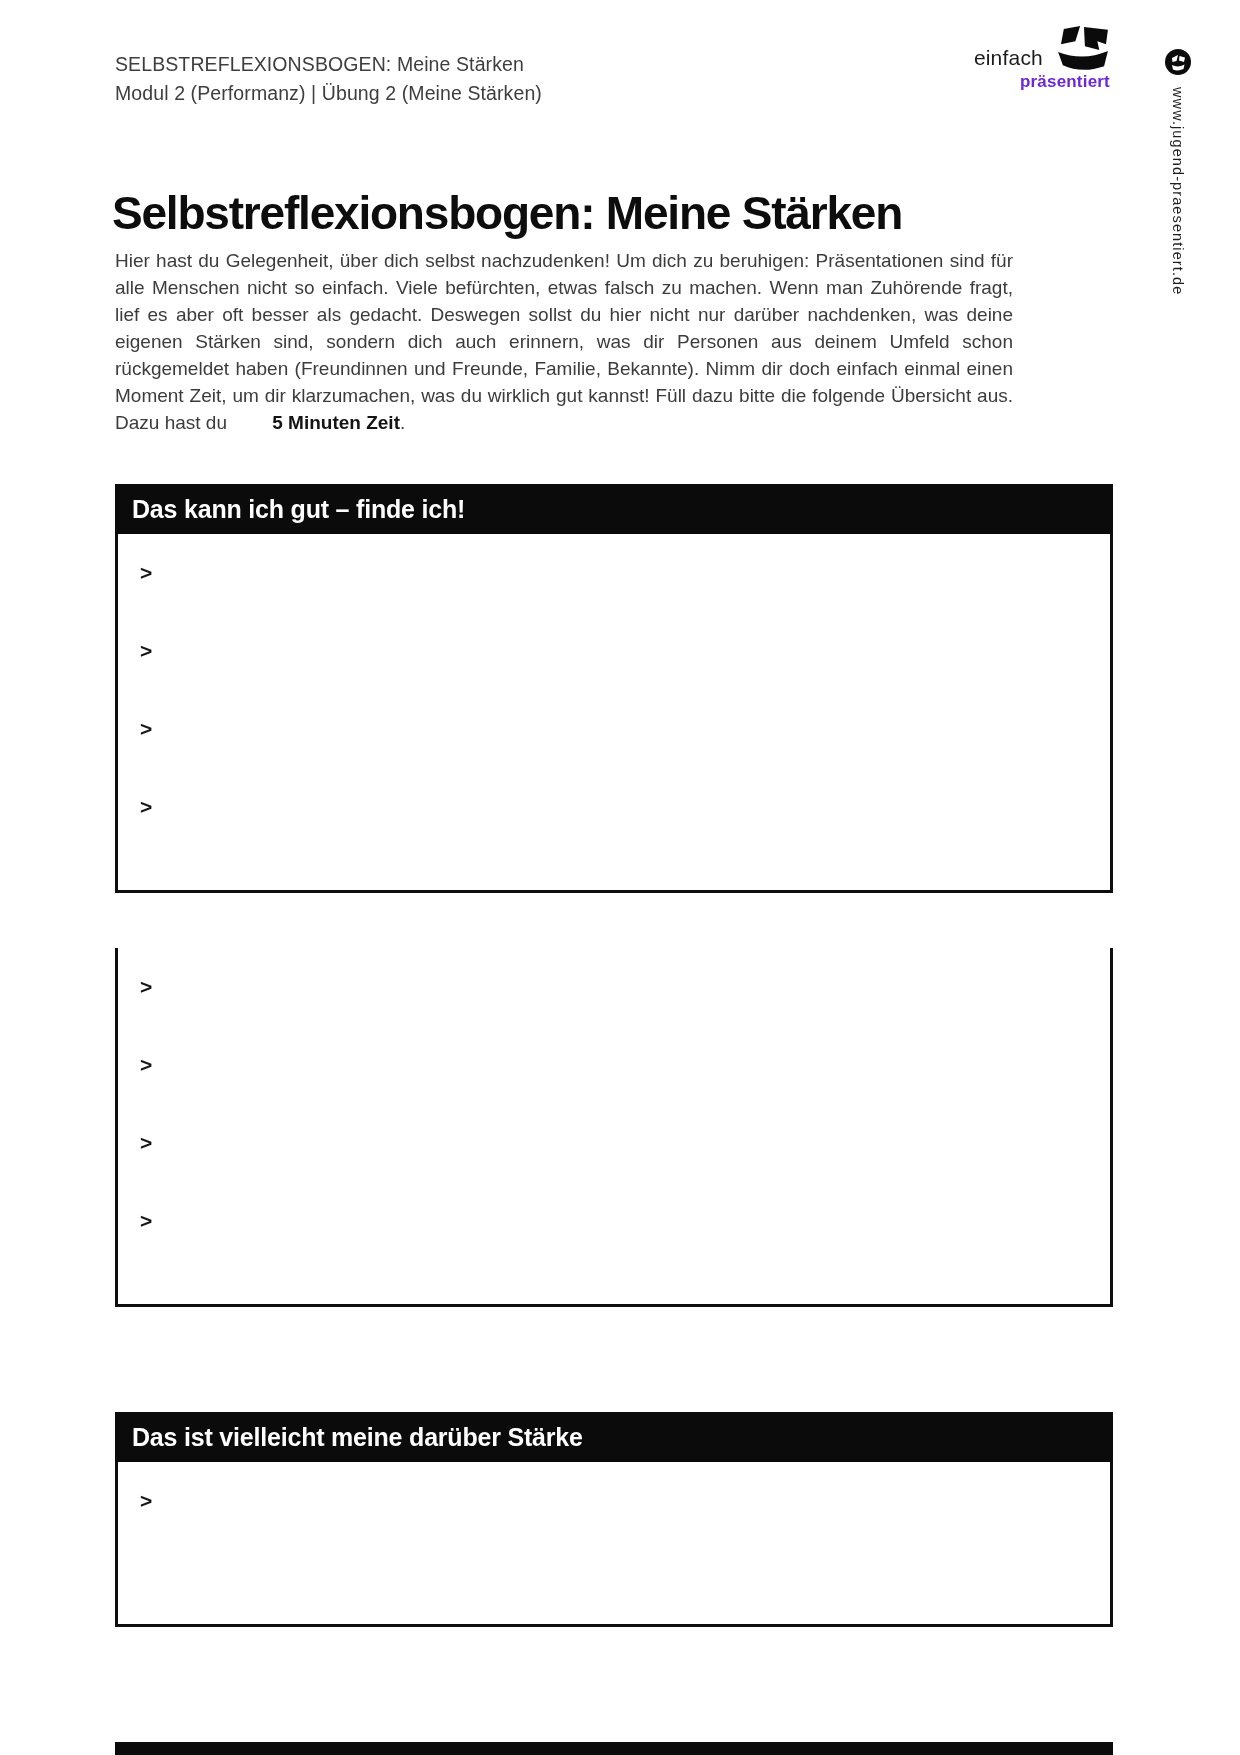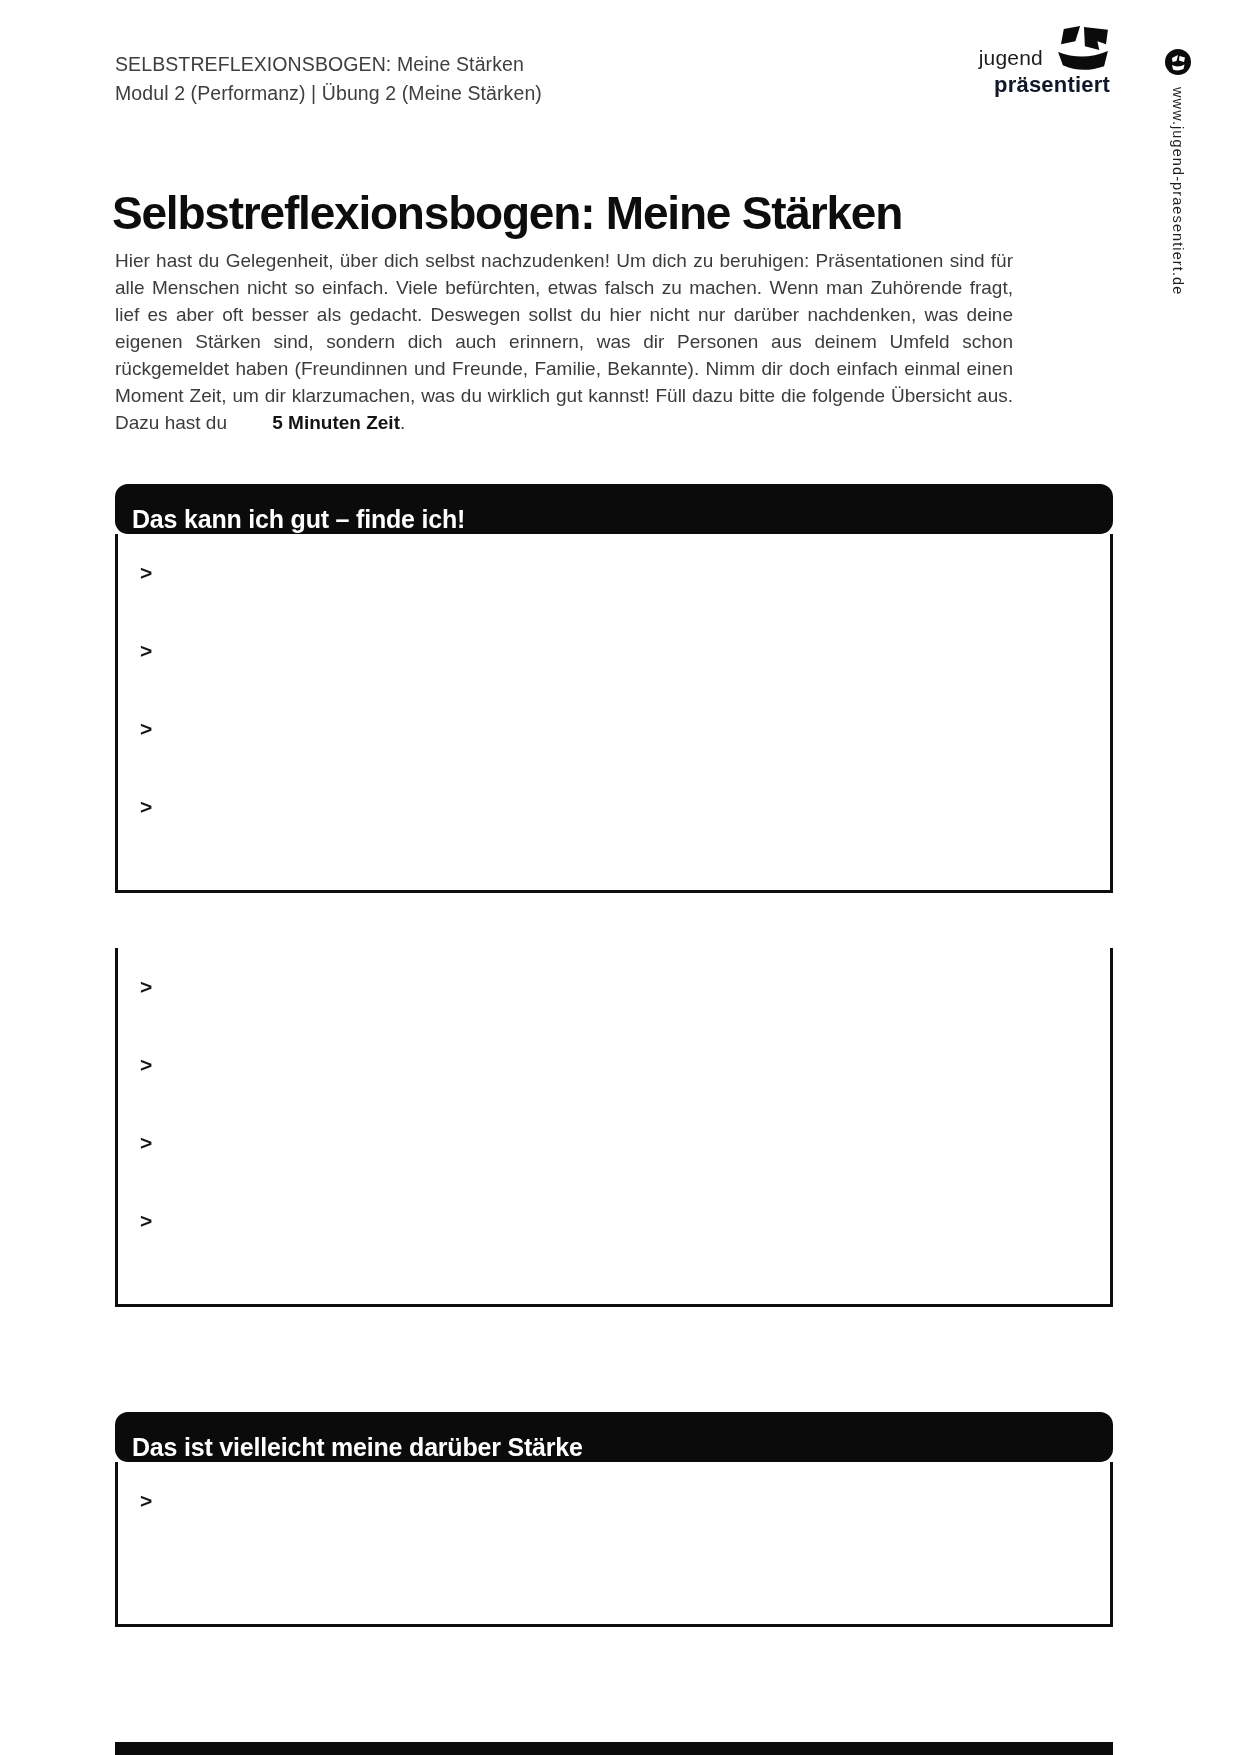--- a/index.html
+++ b/index.html
@@ -9,41 +9,41 @@
 
   
   .meta{position:absolute;left:115px;top:50px;font-size:19.5px;line-height:29px;
         color:#3e3e3e;letter-spacing:.1px;}
 
   
   .logo{position:absolute;left:966px;top:26px;width:144px;display:flex;
         flex-direction:column;align-items:flex-end;}
   .logo-top{display:flex;align-items:flex-end;gap:13px;}
   .logo-w1{font-size:21px;font-weight:400;color:#1c1c1c;letter-spacing:.2px;line-height:1;padding-bottom:4px;}
-  .logo-w2{font-size:22px;font-weight:700;color:#0f172a;letter-spacing:.2px;line-height:1.15;text-align:right;}
+  .logo-w2{font-size:17px;font-weight:700;color:#6d28d9;letter-spacing:.2px;line-height:1.15;text-align:right;}
   .logo-mark{width:54px;height:46px;}
 
   
   .side{position:absolute;left:1160px;top:48px;width:36px;display:flex;
         flex-direction:column;align-items:center;gap:11px;}
   .side-url{writing-mode:vertical-rl;text-orientation:mixed;font-size:14.5px;
             color:#1f1f1f;letter-spacing:1.1px;}
 
   
   h1{position:absolute;left:112px;top:188px;margin:0;font-size:46px;font-weight:700;
      letter-spacing:-1.2px;color:#0d0d0d;line-height:1.1;}
   .intro{position:absolute;left:115px;top:247px;width:898px;margin:0;
          font-size:19px;line-height:27px;color:#3c3c3c;text-align:justify;}
   .intro strong{color:#141414;margin-left:40px;}
 
   
   .box{position:absolute;left:115px;width:998px;}
   .box-header{height:50px;background:#0b0b0b;color:#ffffff;display:flex;
-              align-items:flex-end;padding-left:17px;box-sizing:border-box;
-              font-size:25px;font-weight:700;letter-spacing:-.2px;border-radius:13px;}
+              align-items:center;padding-left:17px;box-sizing:border-box;
+              font-size:25px;font-weight:700;letter-spacing:-.2px;}
   .box-body{background:#ffffff;border:3px solid #0e0e0e;border-top:none;
             box-sizing:border-box;padding:25px 0 0 22px;}
   .box1{top:484px;}  .box1 .box-body{height:359px;}
   .box2{top:948px;}  .box2 .box-body{height:359px;}
   .box3{top:1412px;} .box3 .box-body{height:165px;}
   .row{height:78px;display:flex;align-items:flex-start;gap:14px;}
   .marker{font-size:21px;font-weight:700;color:#161616;line-height:28px;}
   .answer-line{flex:1;height:28px;}
 
   
@@ -54,21 +54,21 @@
 
 <div class="page">
 
   <div class="meta">
     <div>SELBSTREFLEXIONSBOGEN: Meine Stärken</div>
     <div>Modul 2 (Performanz) | Übung 2 (Meine Stärken)</div>
   </div>
 
   <div class="logo">
     <div class="logo-top">
-      <span class="logo-w1">jugend</span>
+      <span class="logo-w1">einfach</span>
       <svg class="logo-mark" viewBox="0 0 56 48" xmlns="http://www.w3.org/2000/svg" aria-hidden="true">
         <path d="M8 3 L25 0 L20 16 L5 19 Z" fill="#0b0b0b"></path>
         <path d="M29 1 L54 4 L52 19 L43 16 L45 25 L30 21 Z" fill="#0b0b0b"></path>
         <path d="M2 27 Q28 37 54 26 L50 42 Q27 50 7 41 Z" fill="#0b0b0b"></path>
       </svg>
     </div>
     <div class="logo-w2">präsentiert</div>
   </div>
 
   <div class="side">

